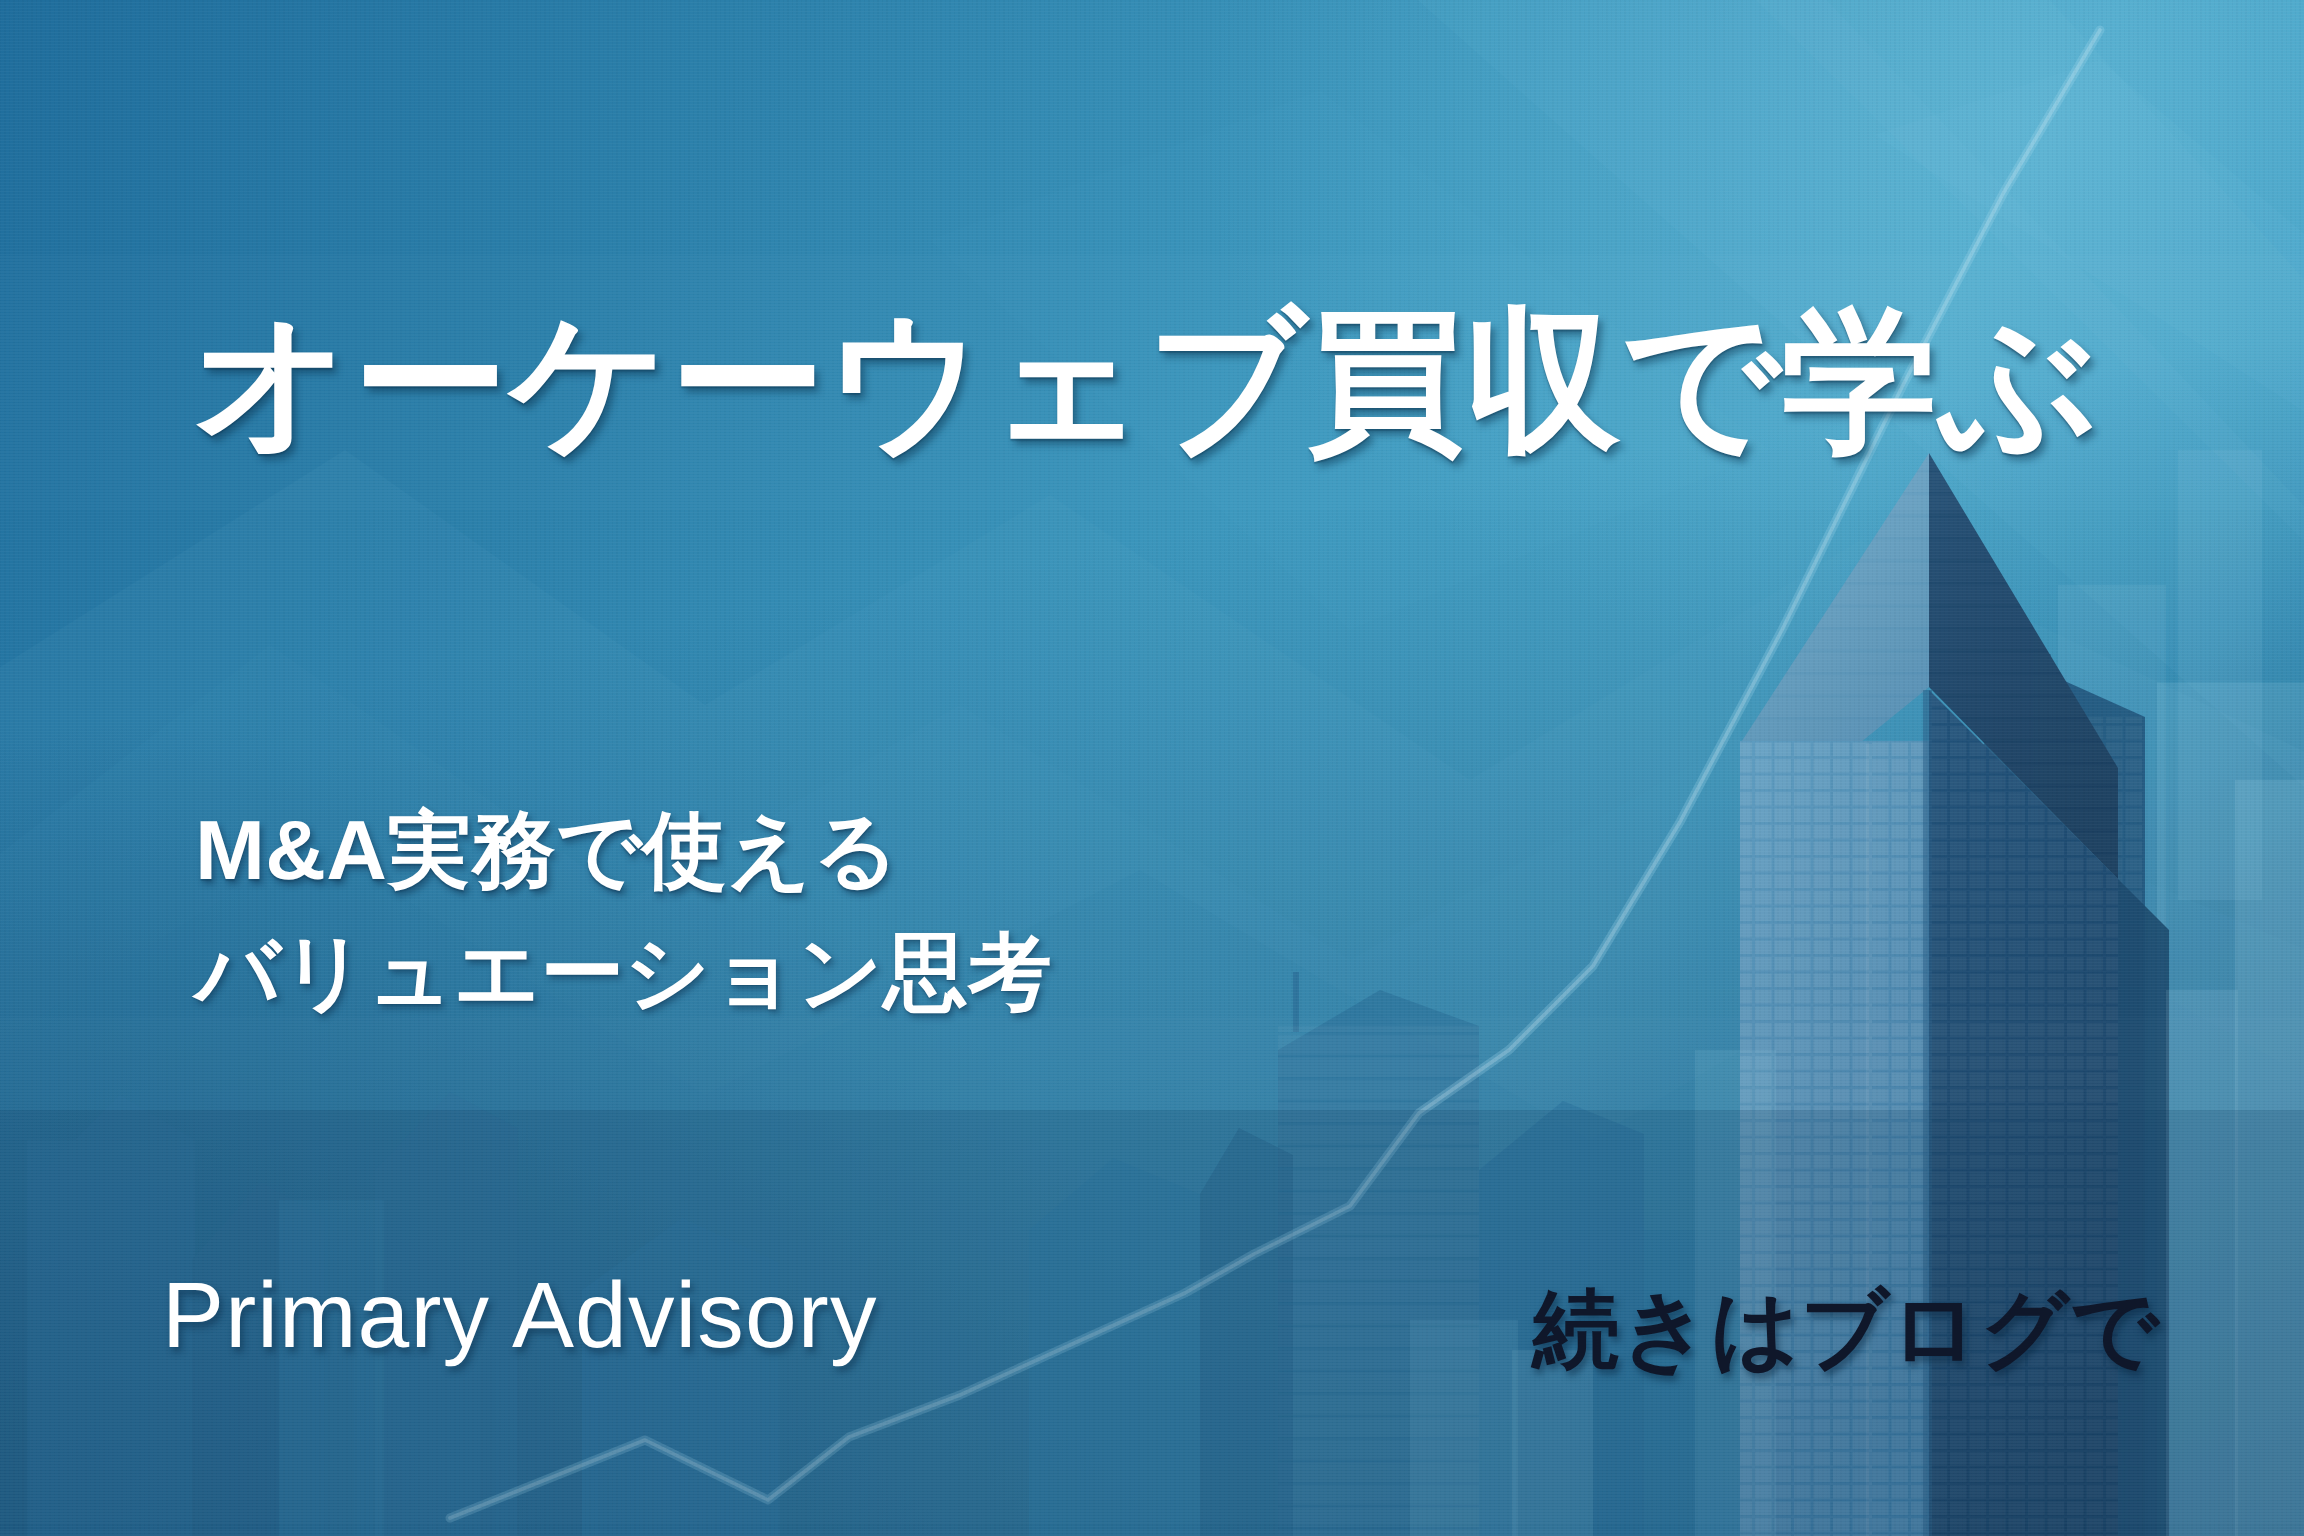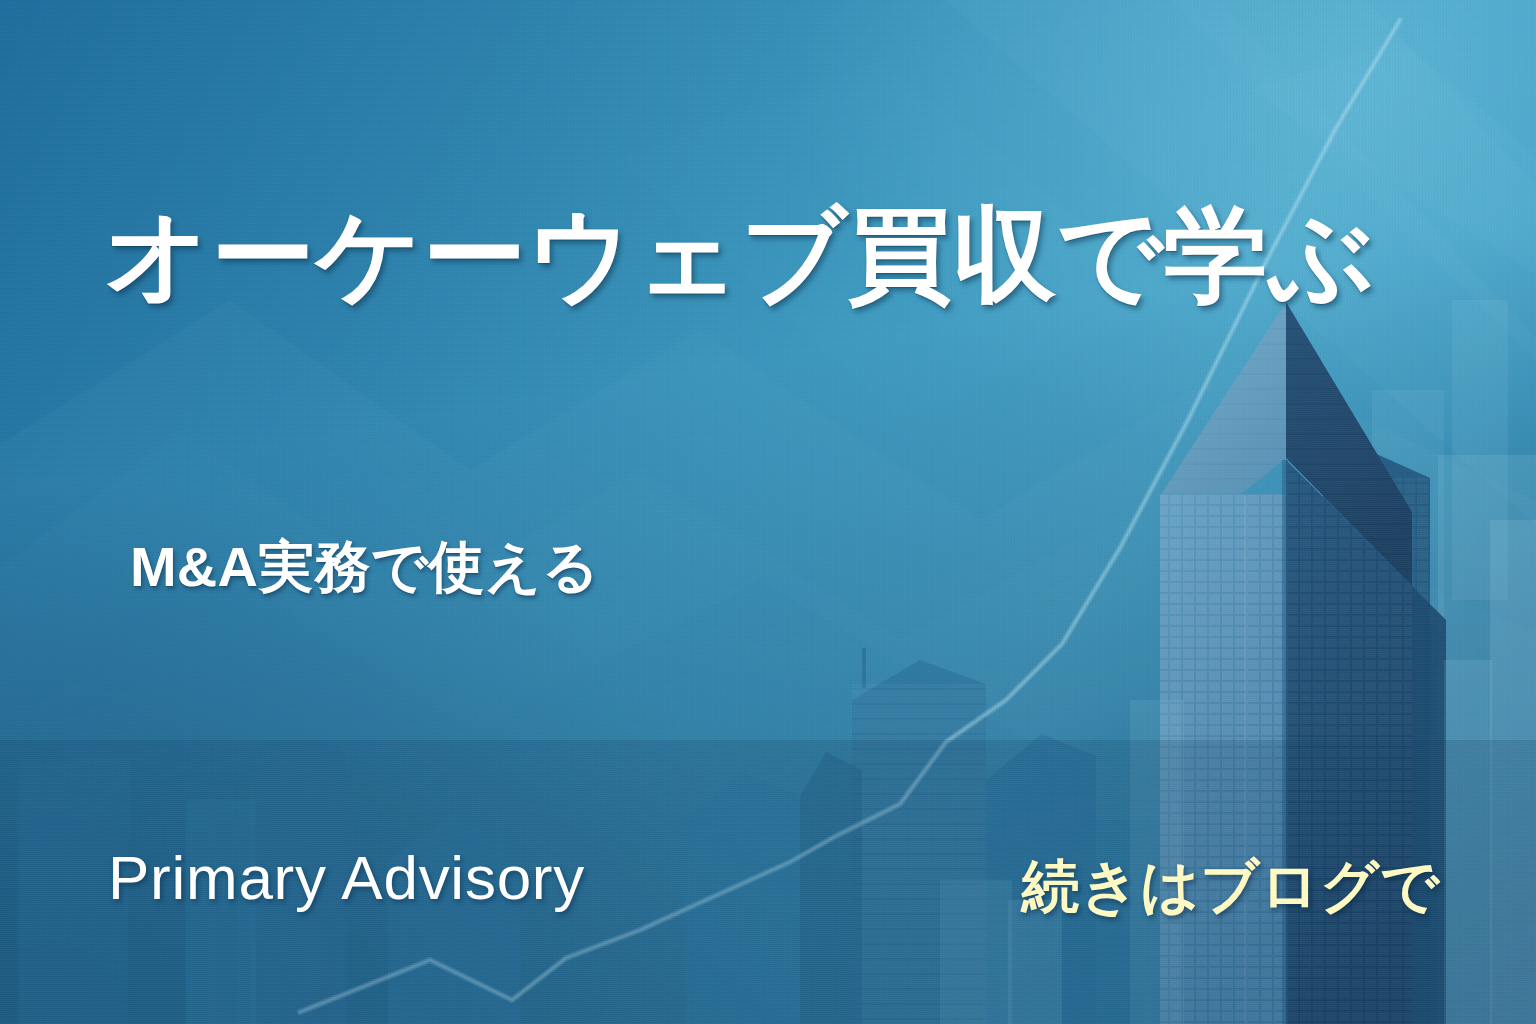--- a/index.html
+++ b/index.html
@@ -59,21 +59,21 @@
     left: 104px;
     top: 112px;
     color: #ffffff;
     font-size: 104px;
     line-height: 1.42;
     font-weight: 700;
     letter-spacing: 0.005em;
     text-shadow: 3px 4px 5px rgba(8,42,70,0.42), 0 1px 1px rgba(8,42,70,0.35);
     white-space: nowrap;
   }
-  .headline .ln { display: block; }
+  .headline .ln { display: block; margin-left: 24px; }
 
   .subhead {
     position: absolute;
     left: 130px;
     top: 470px;
     color: #ffffff;
     font-size: 56px;
     line-height: 1.45;
     font-weight: 700;
     letter-spacing: 0.004em;
@@ -91,21 +91,21 @@
     font-weight: 300;
     letter-spacing: 0.012em;
     text-shadow: 2px 3px 5px rgba(6,36,62,0.45);
     white-space: nowrap;
   }
 
   .cta {
     position: absolute;
     right: 96px;
     top: 848px;
-    color: #fef9c3;
+    color: #0f172a;
     font-size: 58px;
     font-weight: 700;
     letter-spacing: 0.01em;
     text-shadow: 2px 3px 5px rgba(6,36,62,0.5);
     white-space: nowrap;
   }
 
   
   .grain {
     position: absolute;
@@ -262,20 +262,21 @@
   <div class="grain"></div>
 
   <div class="content">
 
     <h1 class="headline">
       <span class="ln">オーケーウェブ買収で学ぶ</span>
     </h1>
 
     <p class="subhead">
       <span class="ln">M&amp;A実務で使える</span>
+      <span class="ln">バリュエーション思考</span>
     </p>
 
     <div class="brand">Primary Advisory</div>
 
     <div class="cta">続きはブログで</div>
 
   </div>
 </div>
 
 </body></html>

